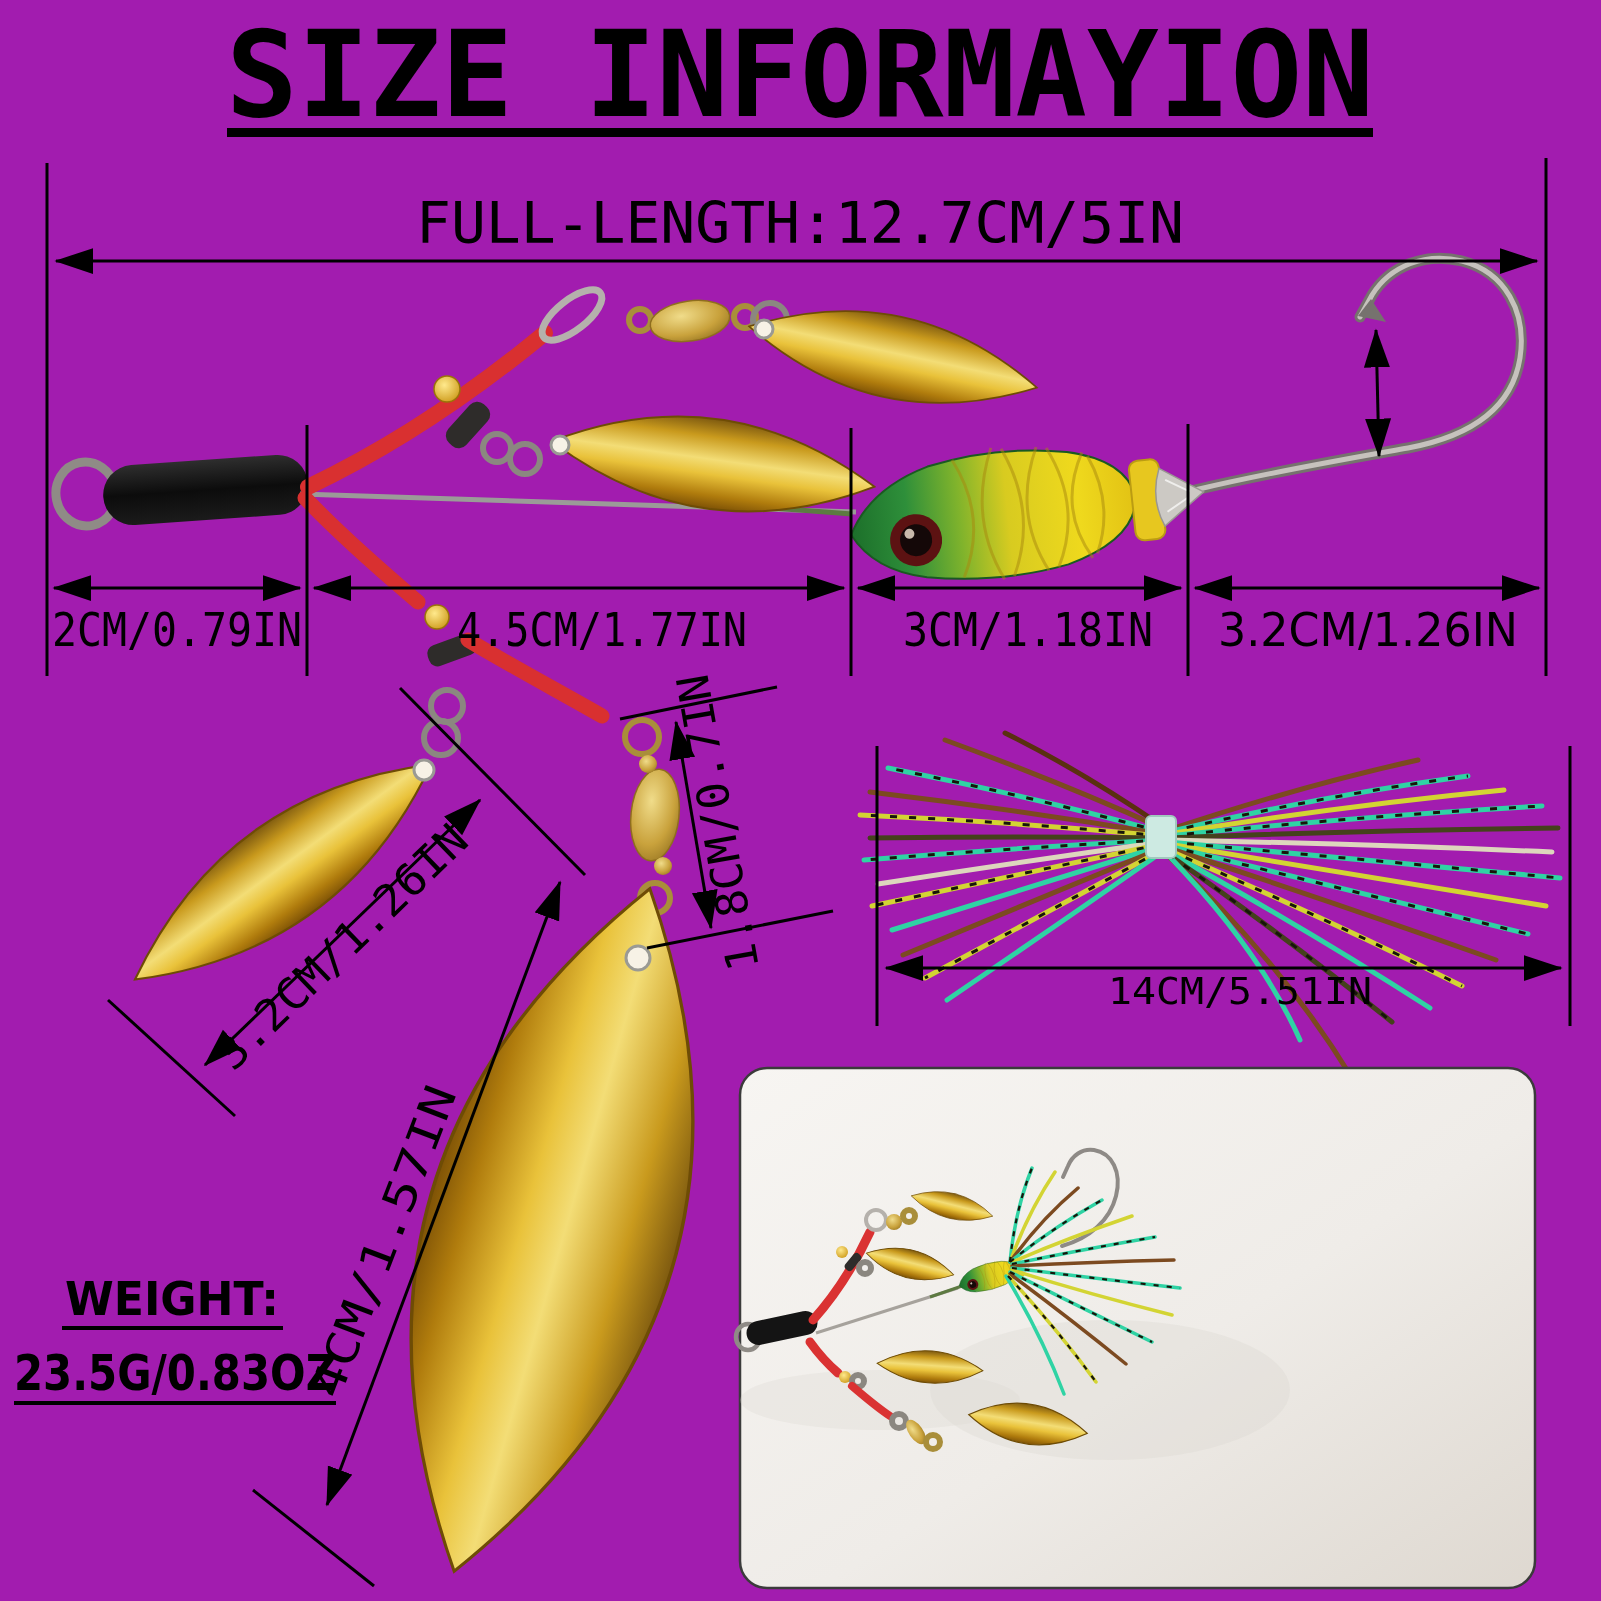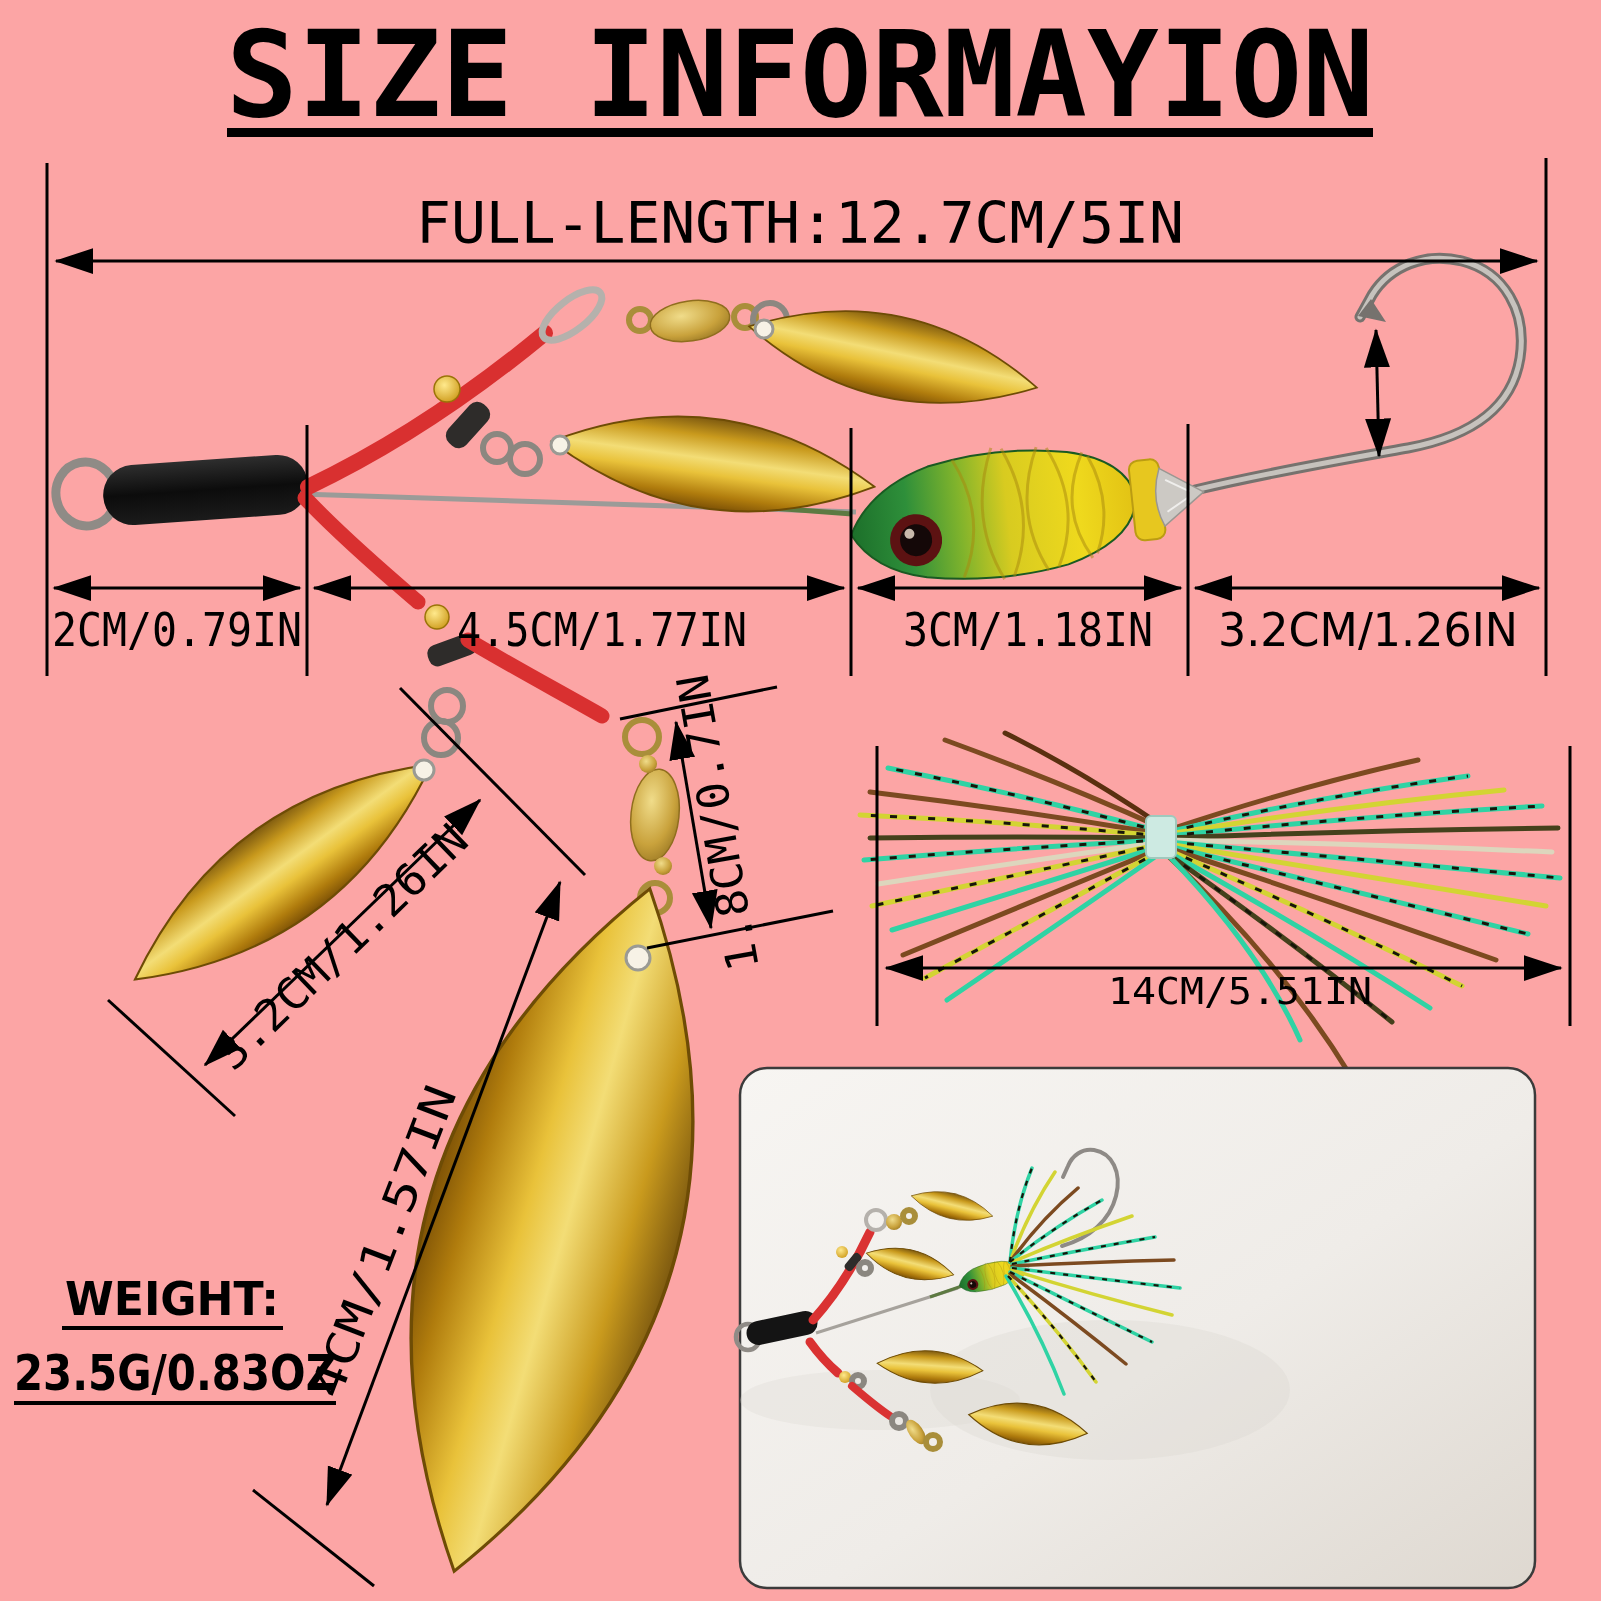--- a/index.html
+++ b/index.html
@@ -1,16 +1,16 @@
 <!DOCTYPE html>
 <html><head>
 <meta charset="utf-8">
 <style>
   html,body{margin:0;padding:0;background:#fff;}
-  .canvas{position:relative;width:1601px;height:1601px;background:#fca5a5;overflow:hidden;}
+  .canvas{position:relative;width:1601px;height:1601px;background:#a21caf;overflow:hidden;}
   svg{position:absolute;left:0;top:0;}
   .t-mono{font-family:"DejaVu Sans Mono",monospace;fill:#000;}
   .t-sans{font-family:"DejaVu Sans","Liberation Sans",sans-serif;fill:#000;}
   .dim{stroke:#000;stroke-width:3;fill:none;}
   .st{fill:none;stroke-width:5;stroke-linecap:round;}
   .sti{fill:none;stroke-width:3.5;stroke-linecap:round;}
   .c-teal{stroke:#2fd3a4}.c-yg{stroke:#d3d433}.c-br{stroke:#7c4a20}.c-dk{stroke:#45411c}.c-cr{stroke:#ddd6bd}
   .dash{fill:none;stroke:#17150a;stroke-width:3;stroke-dasharray:7 12;}
   .dashi{fill:none;stroke:#17150a;stroke-width:2.2;stroke-dasharray:5 8;}
   .ring{fill:none;stroke:#8b8780;stroke-width:6;}

